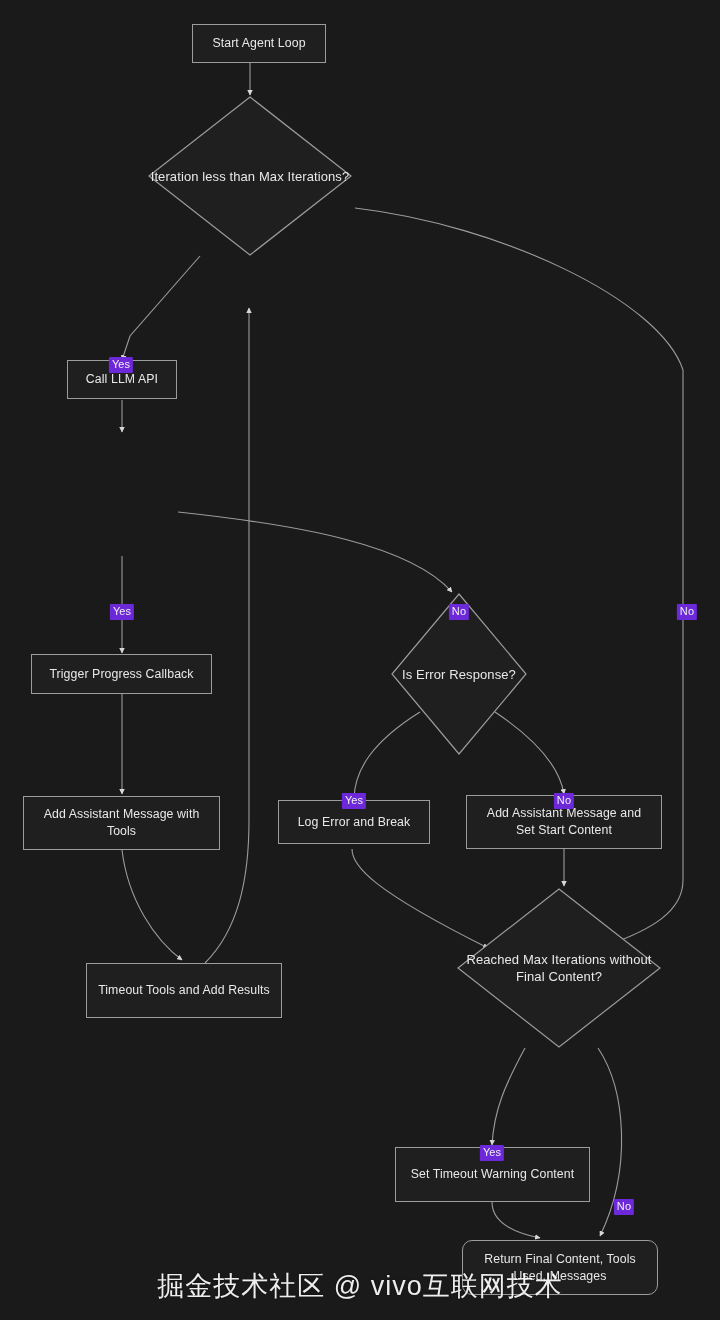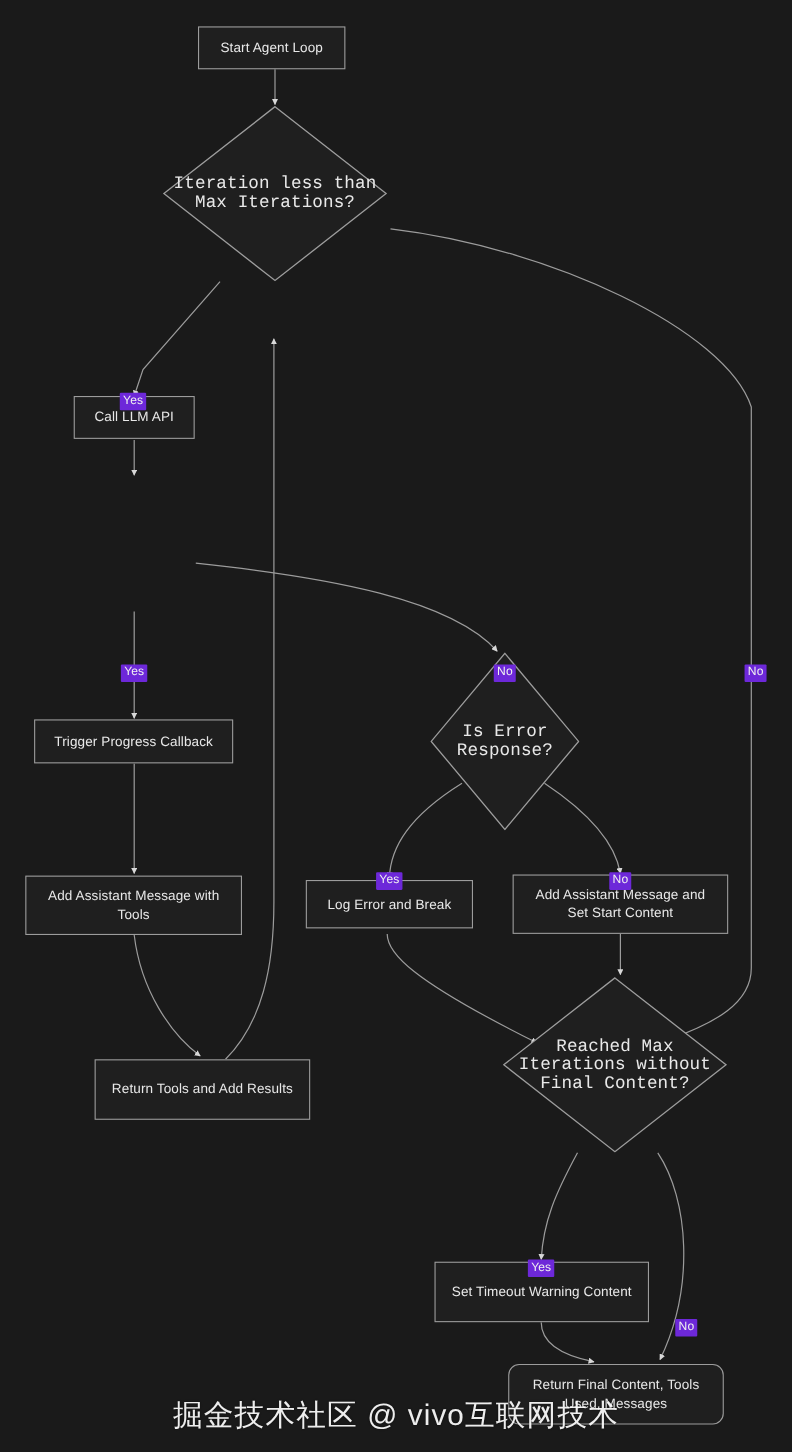--- a/index.html
+++ b/index.html
@@ -47,27 +47,26 @@
   .diamond-shape {
     position: absolute;
     top: 0; left: 0;
     width: 100%;
     height: 100%;
   }
   .diamond-label {
     position: relative;
     z-index: 2;
     color: #e8e8e8;
-    font-size: 16px;
+    font-size: 13px;
     line-height: 17px;
     text-align: center;
     letter-spacing: 0.1px;
     pointer-events: none;
     width: 150%;
-    font-family: Liberation Mono, monospace;
   }
   .edge-label {
     position: absolute;
     background: #6d28d9;
     color: #f0f0f0;
     font-size: 11px;
     line-height: 13px;
     padding: 1px 3px 2px 3px;
     border-radius: 1px;
     white-space: nowrap;
@@ -128,21 +127,21 @@
       <path d="M 564,849 L 564,886"></path>
 
       <path d="M 525,1048 C 505,1085 494,1110 492,1145"></path>
 
       <path d="M 598,1048 C 626,1090 632,1170 600,1236"></path>
 
       <path d="M 492,1202 C 492,1220 510,1232 540,1238"></path>
     </g>
   </svg>
 
-  <div class="node rect" style="left:180px; top:24px; width:134px; height:39px;">
+  <div class="node rect" style="left:192px; top:24px; width:134px; height:39px;">
     <span>Start Agent Loop</span>
   </div>
 
   <div class="diamond-wrap" style="left:148px; top:96px; width:204px; height:160px;">
     <svg class="diamond-shape" viewBox="0 0 204 160" preserveAspectRatio="none">
       <polygon points="102,1 203,80 102,159 1,80" fill="#1f1f1f" stroke="#9c9c9c" stroke-width="1.2"></polygon>
     </svg>
     <span class="diamond-label">Iteration less than Max Iterations?</span>
   </div>
 
@@ -153,21 +152,21 @@
 
   <div class="node rect" style="left:23px; top:796px; width:197px; height:54px;">
     <span>Add Assistant Message with Tools</span>
   </div>
 
   <div class="node rect" style="left:31px; top:654px; width:181px; height:40px;">
     <span>Trigger Progress Callback</span>
   </div>
 
   <div class="node rect" style="left:86px; top:963px; width:196px; height:55px;">
-    <span>Return Tools and Add Results</span>
+    <span>Timeout Tools and Add Results</span>
   </div>
 
   <div class="diamond-wrap" style="left:391px; top:593px; width:136px; height:162px;">
     <svg class="diamond-shape" viewBox="0 0 136 162" preserveAspectRatio="none">
       <polygon points="68,1 135,81 68,161 1,81" fill="#1f1f1f" stroke="#9c9c9c" stroke-width="1.2"></polygon>
     </svg>
     <span class="diamond-label">Is Error Response?</span>
   </div>
 
   <div class="node rect" style="left:278px; top:800px; width:152px; height:44px;">

